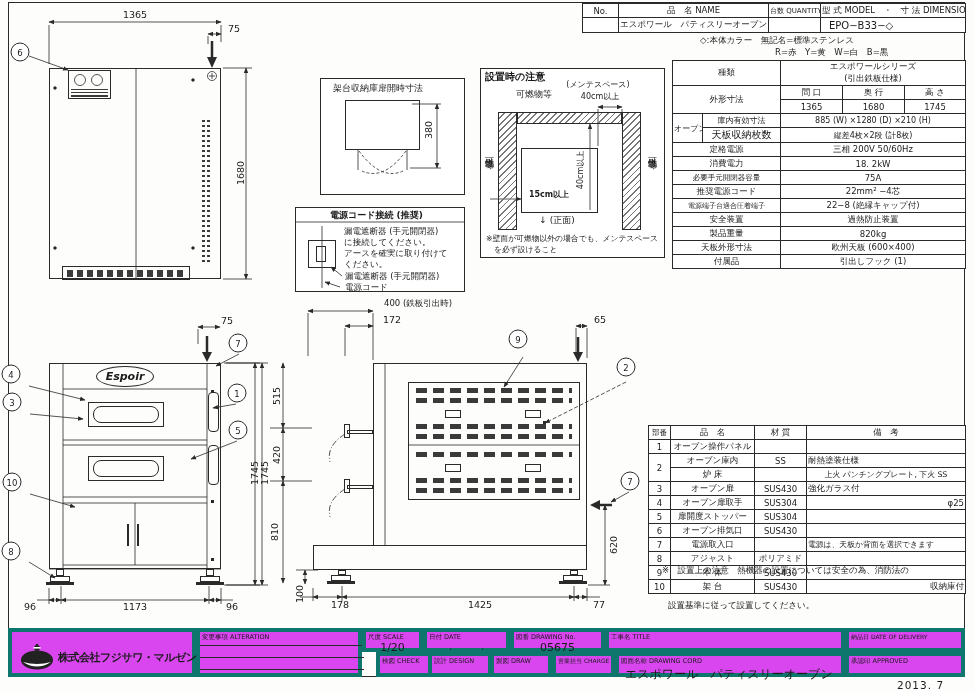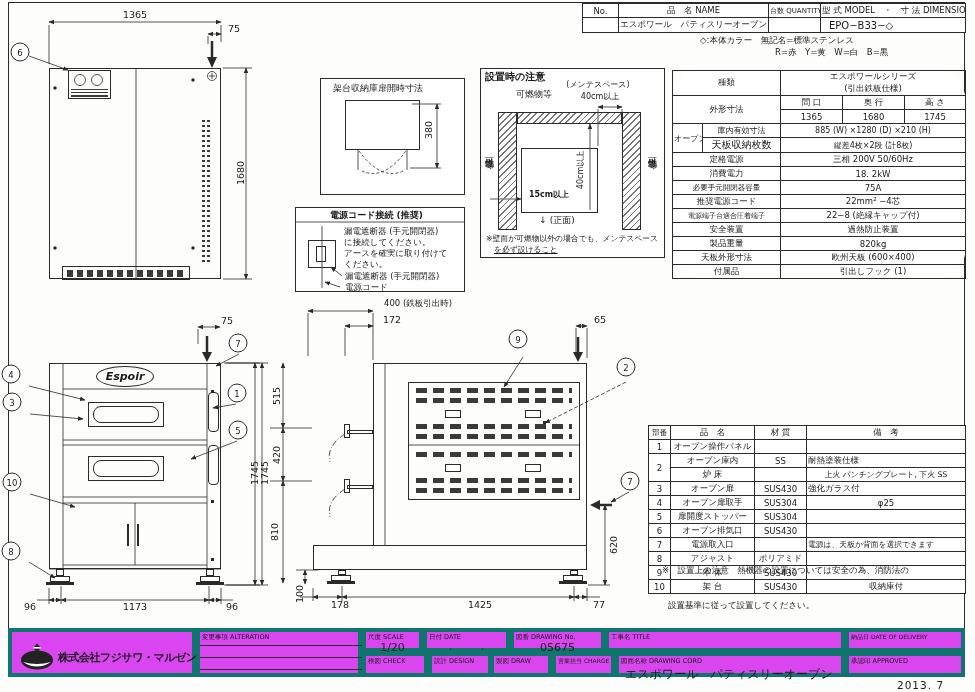--- a/index.html
+++ b/index.html
@@ -294,21 +294,21 @@
     <div class="hatch r z5" style="left:498px;top:112px;width:19px;height:118px;border-width:0.5px;"></div>
     <div class="hatch r z5" style="left:517px;top:112px;width:105px;height:12px;border-width:0.5px;"></div>
     <div class="hatch r z5" style="left:622px;top:112px;width:19px;height:118px;border-width:0.5px;"></div>
     <div class="r z5" style="left:521px;top:148px;width:77px;height:65px;"></div>
     <span class="vjtext z5" style="left:489px;top:152px;">可燃物等</span>
     <span class="vjtext z5" style="left:652px;top:152px;">可燃物等</span>
     <span class="dim v z5" style="left:580px;top:170px;font-size:8px;">40cm以上</span>
     <span class="dim z5" style="left:549px;top:194px;font-size:8px;font-weight:bold;">15cm以上</span>
     <span class="dim jp z5" style="left:557px;top:220px;">↓ (正面)</span>
     <span class="abs z5" style="left:486px;top:233px;font-size:7.8px;">※壁面が可燃物以外の場合でも、メンテスペース</span>
-    <span class="abs z5" style="left:494px;top:244px;font-size:7.8px;text-decoration:underline;">を必ず設けること</span>
+    <span class="abs z5" style="left:494px;top:244px;font-size:7.8px;">を必ず設けること</span>
   </div>
 
   <table style="left:582px;top:3px;width:383px;">
     <colgroup>
         <col style="width:36px">
         <col style="width:150px">
         <col style="width:52px">
         <col style="width:145px">
       </colgroup>
     <tbody>
@@ -322,21 +322,21 @@
       <td></td>
       <td style="text-align:left;">エスポワール　パティスリーオーブン</td>
       <td></td>
       <td style="text-align:left;font-size:10px;padding-left:8px;">EPO−B33−◇</td>
     </tr>
   </tbody>
     </table>
   <span class="note" style="left:700px;top:35px;">◇:本体カラー　無記名=標準ステンレス</span>
   <span class="note" style="left:775px;top:47px;">R=赤　Y=黄　W=白　B=黒</span>
 
-  <table style="left:672px;top:70px;width:293px;border-radius:32px;">
+  <table style="left:672px;top:60px;width:293px;">
     <colgroup>
         <col style="width:30px">
         <col style="width:78px">
         <col style="width:62px">
         <col style="width:62px">
         <col style="width:61px">
       </colgroup>
     <tbody>
         <tr>
       <td colspan="2" rowspan="2">種類</td>
@@ -439,21 +439,21 @@
     <tr>
           <td>3</td>
           <td>オーブン扉</td>
           <td>SUS430</td>
           <td style="text-align:left;">強化ガラス付</td>
         </tr>
     <tr>
           <td>4</td>
           <td>オーブン扉取手</td>
           <td>SUS304</td>
-          <td style="text-align:center;">φ25</td>
+          <td style="text-align:right;">φ25</td>
         </tr>
     <tr>
           <td>5</td>
           <td>扉開度ストッパー</td>
           <td>SUS304</td>
           <td style="text-align:left;"></td>
         </tr>
     <tr>
           <td>6</td>
           <td>オーブン排気口</td>
@@ -475,21 +475,21 @@
     <tr>
           <td>9</td>
           <td>本 体</td>
           <td>SUS430</td>
           <td style="text-align:left;"></td>
         </tr>
     <tr>
           <td>10</td>
           <td>架 台</td>
           <td>SUS430</td>
-          <td style="text-align:center;">収納庫付</td>
+          <td style="text-align:right;">収納庫付</td>
         </tr>
   </tbody>
     </table>
   <span class="note" style="left:652px;top:565px;margin-left:10px;">※　設置上の注意　熱機器の設置については安全の為、消防法の</span>
   <span class="note" style="left:668px;top:600px;">設置基準に従って設置してください。</span>
 
   <div>
     <div class="tbcell" style="left:8px;top:628px;width:188px;height:49px;">
       <svg width="38" height="30" style="position:absolute;left:6px;top:10px;">
         <ellipse cx="19" cy="18" rx="16" ry="9.5" fill="#222"></ellipse>
@@ -517,21 +517,21 @@
     <div class="tbcell" style="left:510px;top:628px;width:95px;height:24px;">
       <span class="tblab">図番  DRAWING No.</span>
       <span class="tbval">05675</span>
     </div>
     <div class="tbcell" style="left:605px;top:628px;width:240px;height:24px;">
       <span class="tblab">工事名  TITLE</span>
     </div>
     <div class="tbcell" style="left:845px;top:628px;width:120px;height:24px;">
       <span class="tblab" style="font-size:6px;">納品日  DATE OF DELIVERY</span>
     </div>
-    <div class="tbcell" style="left:362px;top:652px;width:66px;height:25px;">
+    <div class="tbcell" style="left:376px;top:652px;width:66px;height:25px;">
       <span class="tblab">検図  CHECK</span>
     </div>
     <div class="tbcell" style="left:428px;top:652px;width:64px;height:25px;">
       <span class="tblab">設計  DESIGN</span>
     </div>
     <div class="tbcell" style="left:490px;top:652px;width:62px;height:25px;padding-left:28px;">
       <span class="tblab">製図  DRAW</span>
     </div>
     <div class="tbcell" style="left:552px;top:652px;width:63px;height:25px;">
       <span class="tblab" style="font-size:6px;">営業担当  CHARGE</span>

